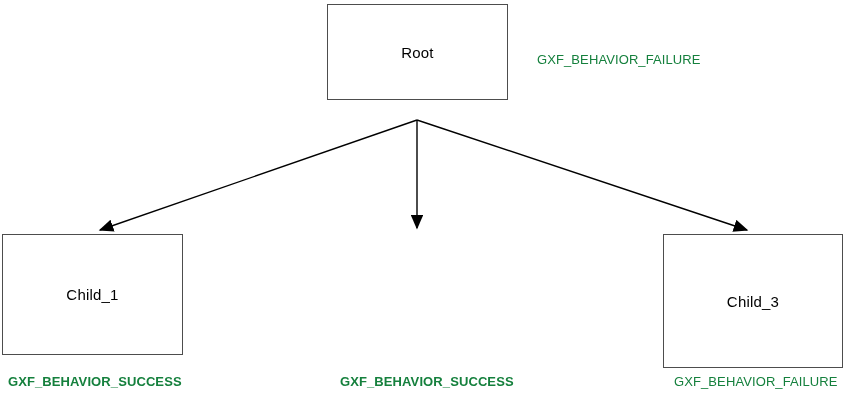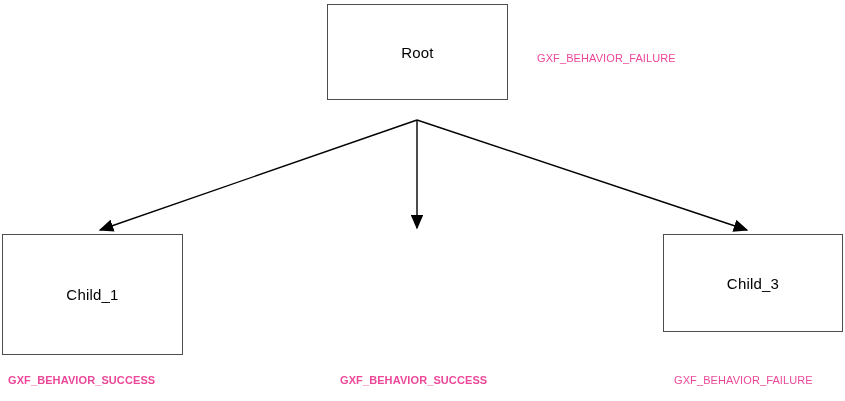--- a/index.html
+++ b/index.html
@@ -25,38 +25,38 @@
     justify-content: center;
   }
   .node-label {
     font-size: 15px;
     color: #000000;
     letter-spacing: 0.2px;
     white-space: nowrap;
   }
   .status-label {
     position: absolute;
-    font-size: 11px;
-    color: #ec4899;
+    font-size: 13px;
+    color: #15803d;
     white-space: nowrap;
     letter-spacing: 0.1px;
   }
   #edges-svg {
     position: absolute;
     left: 0;
     top: 0;
     width: 845px;
     height: 401px;
     pointer-events: none;
   }
   
   #root-box    { left: 327px; top: 4px;   width: 181px; height: 96px; }
   #child1-box  { left: 2px;   top: 234px; width: 181px; height: 121px; }
   #child2-box  { left: 327px; top: 234px; width: 180px; height: 121px; }
-  #child3-box  { left: 663px; top: 234px; width: 180px; height: 98px; }
+  #child3-box  { left: 663px; top: 234px; width: 180px; height: 134px; }
   
   #root-status   { left: 537px; top: 52px;  }
   #child1-status { left: 8px;   top: 374px; }
   #child2-status { left: 340px; top: 374px; }
   #child3-status { left: 674px; top: 374px; }
 </style>
 </head>
 <body>
 
 <div id="canvas">

